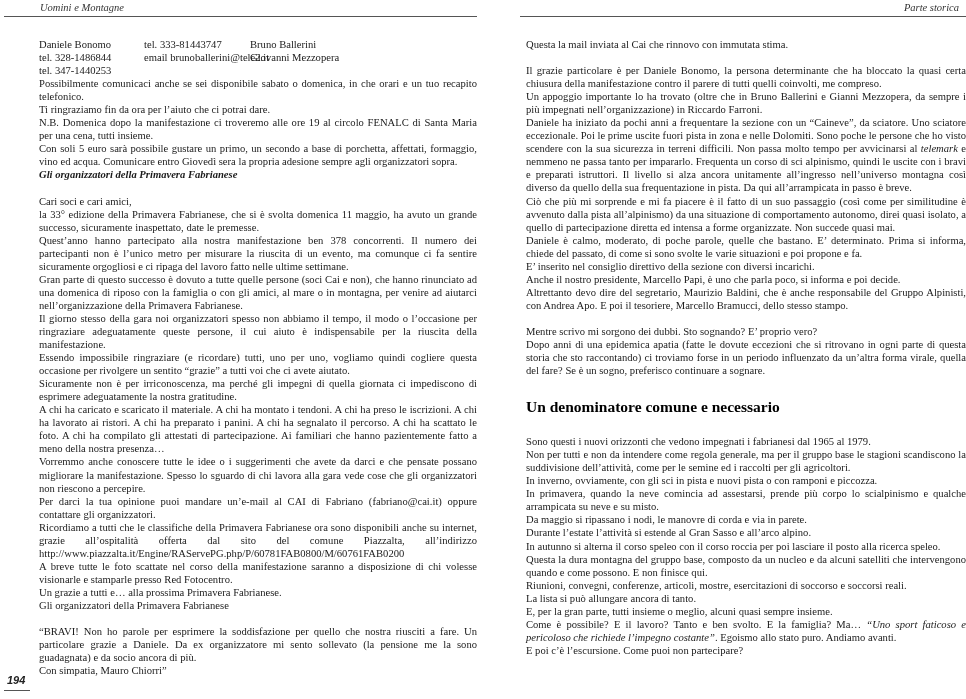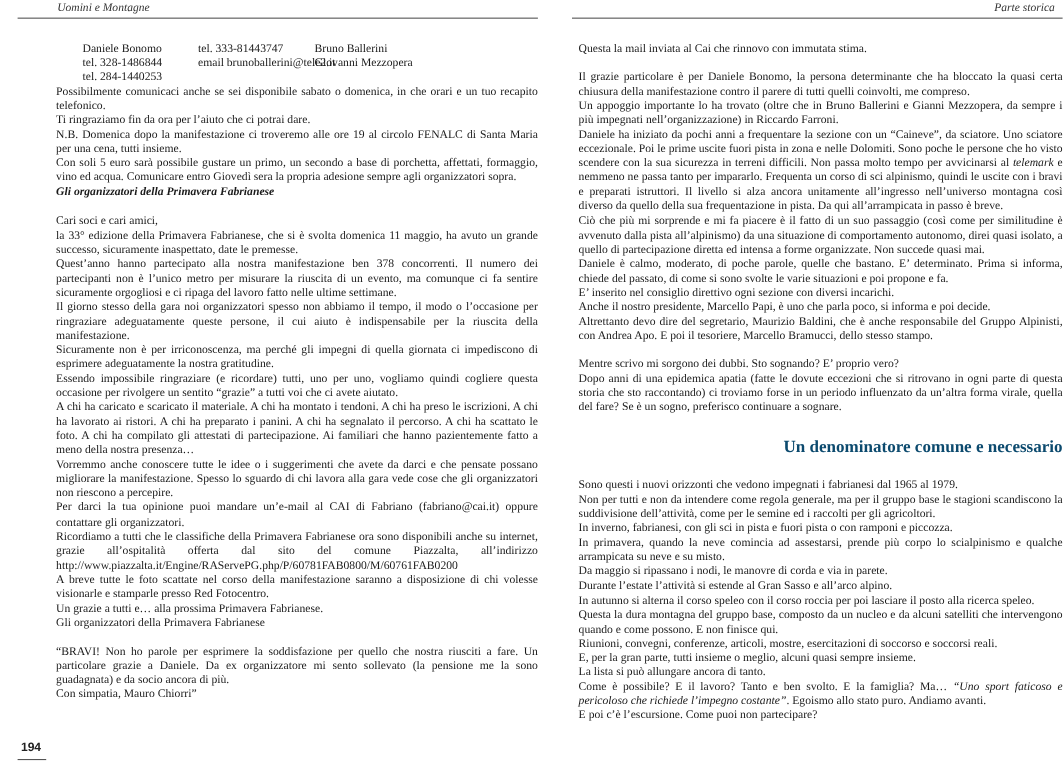--- a/index.html
+++ b/index.html
@@ -3,21 +3,21 @@
 <meta charset="utf-8">
 <style>
   html, body { margin: 0; padding: 0; background: #ffffff; }
   body {
     width: 966px; height: 699px; position: relative; overflow: hidden;
     font-family: "Liberation Serif", "DejaVu Serif", serif;
     color: #1a1a1a;
   }
   .spread { position: absolute; inset: 0; }
   .page { position: absolute; top: 0; height: 699px; }
-  .page.left { left: 16px; width: 483px; padding-left: 48px; }
+  .page.left { left: 4px; width: 483px; padding-left: 48px; }
   .page.right { left: 510px; width: 483px; }
 
   .running-head {
     position: absolute; top: 2px; font-style: italic; font-size: 10.5px; color: #333;
   }
   .page.left .running-head { left: 36px; }
   .page.right .running-head { right: 34px; }
   .head-rule { position: absolute; top: 16px; height: 1px; background: #555; }
   .page.left .head-rule { left: 0; width: 473px; }
   .page.right .head-rule { left: 10px; width: 456px; }
@@ -26,31 +26,31 @@
     position: absolute; top: 38px; font-size: 10.6px; line-height: 13.05px; text-align: justify;
   }
   .page.left .body { left: 35px; width: 438px; }
   .page.right .body { left: 16px; width: 440px; }
   .body p { margin: 0; }
   .gap { height: 13px; }
   .bold { font-weight: normal; }
   .bi { font-weight: bold; font-style: italic; }
   .it { font-style: italic; margin-top: 12px; }
 
-  .contacts { display: grid; grid-template-columns: 105px 106px auto; margin-left: 24px; }
+  .contacts { display: grid; grid-template-columns: 105px 106px auto; }
   .contacts span { white-space: nowrap; }
 
   .section-title {
-    text-align: right; font-weight: bold; font-size: 15.5px; line-height: 20px;
-    margin: 20px 0 18px 0; color: #0c4a6e;
+    text-align: left; font-weight: bold; font-size: 15.5px; line-height: 20px;
+    margin: 20px 0 18px 0; color: #000000;
   }
 
   .page-number {
     position: absolute; font-family: "Liberation Sans", sans-serif; font-weight: bold;
-    font-size: 11px; color: #222;
+    font-style: italic; font-size: 11px; color: #222;
   }
   .page.left .page-number { left: 3px; top: 674px; }
   .page.right .page-number { right: 3px; top: 674px; }
   .foot-rule { position: absolute; height: 1px; background: #555; top: 690px; width: 26px; }
   .page.left .foot-rule { left: 0; }
   .page.right .foot-rule { right: 0; }
 </style>
 </head>
 <body>
 
@@ -61,35 +61,36 @@
     <div class="head-rule"></div>
 
     <div class="body">
       <div class="contacts">
         <span>Daniele Bonomo</span>
         <span>tel. 333-81443747</span>
         <span>Bruno Ballerini</span>
         <span>tel. 328-1486844</span>
         <span>email  brunoballerini@tele2.it</span>
         <span>Giovanni Mezzopera</span>
-        <span>tel. 284-1440253</span>
+        <span>tel. 347-1440253</span>
         <span></span>
       </div>
       <p>Possibilmente comunicaci anche se sei disponibile sabato o domenica, in che orari e un tuo recapito telefonico.</p>
       <p>Ti ringraziamo fin da ora per l’aiuto che ci potrai dare.</p>
       <p>N.B. Domenica dopo la manifestazione ci troveremo alle ore 19 al circolo FENALC di Santa Maria per una cena, tutti insieme.</p>
       <p>Con soli 5 euro sarà possibile gustare un primo, un secondo a base di porchetta, affettati, formaggio, vino ed acqua. Comunicare entro Giovedì sera la propria adesione sempre agli organizzatori sopra.</p>
       <p class="bi">Gli organizzatori della Primavera Fabrianese</p>
       <div class="gap"></div>
       <p class="bold">Cari soci e cari amici,</p>
       <p class="bold">la 33° edizione della Primavera Fabrianese, che si è svolta domenica 11 maggio, ha avuto un grande successo, sicuramente inaspettato, date le premesse.</p>
       <p>Quest’anno hanno partecipato alla nostra manifestazione ben 378 concorrenti. Il numero dei partecipanti non è l’unico metro per misurare la riuscita di un evento, ma comunque ci fa sentire sicuramente orgogliosi e ci ripaga del lavoro fatto nelle ultime settimane.</p>
+      <p>Gran parte di questo successo è dovuto a tutte quelle persone (soci Cai e non), che hanno rinunciato ad una domenica di riposo con la famiglia o con gli amici, al mare o in montagna, per venire ad aiutarci nell’organizzazione della Primavera Fabrianese.</p>
       <p>Il giorno stesso della gara noi organizzatori spesso non abbiamo il tempo, il modo o l’occasione per ringraziare adeguatamente queste persone, il cui aiuto è indispensabile per la riuscita della manifestazione.</p>
+      <p>Essendo impossibile ringraziare (e ricordare) tutti, uno per uno, vogliamo quindi cogliere questa occasione per rivolgere un sentito “grazie” a tutti voi che ci avete aiutato.</p>
       <p>Sicuramente non è per irriconoscenza, ma perché gli impegni di quella giornata ci impediscono di esprimere adeguatamente la nostra gratitudine.</p>
-      <p>Essendo impossibile ringraziare (e ricordare) tutti, uno per uno, vogliamo quindi cogliere questa occasione per rivolgere un sentito “grazie” a tutti voi che ci avete aiutato.</p>
       <p>A chi ha caricato e scaricato il materiale. A chi ha montato i tendoni. A chi ha preso le iscrizioni. A chi ha lavorato ai ristori. A chi ha preparato i panini. A chi ha segnalato il percorso. A chi ha scattato le foto. A chi ha compilato gli attestati di partecipazione. Ai familiari che hanno pazientemente fatto a meno della nostra presenza…</p>
       <p>Vorremmo anche conoscere tutte le idee o i suggerimenti che avete da darci e che pensate possano migliorare la manifestazione. Spesso lo sguardo di chi lavora alla gara vede cose che gli organizzatori non riescono a percepire.</p>
       <p>Per darci la tua opinione puoi mandare un’e-mail al CAI di Fabriano (fabriano@cai.it) oppure contattare gli organizzatori.</p>
       <p>Ricordiamo a tutti che le classifiche della Primavera Fabrianese ora sono disponibili anche su internet, grazie all’ospitalità offerta dal sito del comune Piazzalta, all’indirizzo http://www.piazzalta.it/Engine/RAServePG.php/P/60781FAB0800/M/60761FAB0200</p>
       <p>A breve tutte le foto scattate nel corso della manifestazione saranno a disposizione di chi volesse visionarle e stamparle presso Red Fotocentro.</p>
       <p>Un grazie a tutti e… alla prossima Primavera Fabrianese.</p>
       <p>Gli organizzatori della Primavera Fabrianese</p>
       <div class="gap"></div>
       <p>“BRAVI! Non ho parole per esprimere la soddisfazione per quello che nostra riusciti a fare. Un particolare grazie a Daniele. Da ex organizzatore mi sento sollevato (la pensione me la sono guadagnata) e da socio ancora di più.</p>
       <p>Con simpatia, Mauro Chiorri”</p>
@@ -104,40 +105,40 @@
     <div class="head-rule"></div>
 
     <div class="body">
       <p>Questa la mail inviata al Cai che rinnovo con immutata stima.</p>
       <div class="gap"></div>
       <p>Il grazie particolare è per Daniele Bonomo, la persona determinante che ha bloccato la quasi certa chiusura della manifestazione contro il parere di tutti quelli coinvolti, me compreso.</p>
       <p>Un appoggio importante lo ha trovato (oltre che in Bruno Ballerini e Gianni Mezzopera, da sempre i più impegnati nell’organizzazione) in Riccardo Farroni.</p>
       <p><span>Daniele ha iniziato da pochi anni a frequentare la sezione con un “Caineve”, da sciatore. Uno sciatore eccezionale. Poi le prime uscite fuori pista in zona e nelle Dolomiti. Sono poche le persone che ho visto scendere con la sua sicurezza in terreni difficili. Non passa molto tempo per avvicinarsi al </span><span class="it">telemark</span><span> e nemmeno ne passa tanto per impararlo. Frequenta un corso di sci alpinismo, quindi le uscite con i bravi e preparati istruttori. Il livello si alza ancora unitamente all’ingresso nell’universo montagna così diverso da quello della sua frequentazione in pista. Da qui all’arrampicata in passo è breve.</span></p>
       <p>Ciò che più mi sorprende e mi fa piacere è il fatto di un suo passaggio (così come per similitudine è avvenuto dalla pista all’alpinismo) da una situazione di comportamento autonomo, direi quasi isolato, a quello di partecipazione diretta ed intensa a forme organizzate. Non succede quasi mai.</p>
       <p>Daniele è calmo, moderato, di poche parole, quelle che bastano. E’ determinato. Prima si informa, chiede del passato, di come si sono svolte le varie situazioni e poi propone e fa.</p>
-      <p>E’ inserito nel consiglio direttivo ogni sezione con diversi incarichi.</p>
+      <p>E’ inserito nel consiglio direttivo della sezione con diversi incarichi.</p>
       <p>Anche il nostro presidente, Marcello Papi, è uno che parla poco, si informa e poi decide.</p>
       <p>Altrettanto devo dire del segretario, Maurizio Baldini, che è anche responsabile del Gruppo Alpinisti, con Andrea Apo. E poi il tesoriere, Marcello Bramucci, dello stesso stampo.</p>
       <div class="gap"></div>
       <p>Mentre scrivo mi sorgono dei dubbi. Sto sognando? E’ proprio vero?</p>
       <p>Dopo anni di una epidemica apatia (fatte le dovute eccezioni che si ritrovano in ogni parte di questa storia che sto raccontando) ci troviamo forse in un periodo influenzato da un’altra forma virale, quella del fare? Se è un sogno, preferisco continuare a sognare.</p>
 
       <h2 class="section-title">Un denominatore comune e necessario</h2>
 
       <p>Sono questi i nuovi orizzonti che vedono impegnati i fabrianesi dal 1965 al 1979.</p>
       <p>Non per tutti e non da intendere come regola generale, ma per il gruppo base le stagioni scandiscono la suddivisione dell’attività, come per le semine ed i raccolti per gli agricoltori.</p>
-      <p>In inverno, fabrianesi, con gli sci in pista e fuori pista o con  ramponi e piccozza.</p>
+      <p>In inverno, ovviamente, con gli sci in pista e nuovi pista o con  ramponi e piccozza.</p>
       <p>In primavera, quando la neve comincia ad assestarsi, prende più corpo lo scialpinismo e qualche arrampicata su neve e su misto.</p>
       <p>Da maggio si ripassano i nodi, le manovre di corda e via in parete.</p>
       <p>Durante l’estate l’attività si estende al Gran Sasso e all’arco alpino.</p>
       <p>In autunno si alterna il corso speleo con il corso roccia per poi lasciare il posto alla ricerca speleo.</p>
       <p>Questa la dura montagna del gruppo base, composto da un nucleo e da alcuni satelliti che intervengono quando e come possono. E non finisce qui.</p>
       <p>Riunioni, convegni, conferenze, articoli, mostre, esercitazioni di soccorso e soccorsi reali.</p>
+      <p>La lista si può allungare ancora di tanto.</p>
       <p>E, per la gran parte, tutti insieme o meglio, alcuni quasi sempre insieme.</p>
-      <p>La lista si può allungare ancora di tanto.</p>
       <p><span>Come è possibile? E il lavoro? Tanto e ben svolto. E la famiglia? Ma… </span><span class="it">“Uno sport faticoso e pericoloso che richiede l’impegno costante”</span><span>. Egoismo allo stato puro. Andiamo avanti.</span></p>
       <p>E poi c’è l’escursione. Come puoi non partecipare?</p>
     </div>
 
     <div class="page-number">195</div>
     <div class="foot-rule"></div>
   </div>
 </div>
 
 </body></html>

